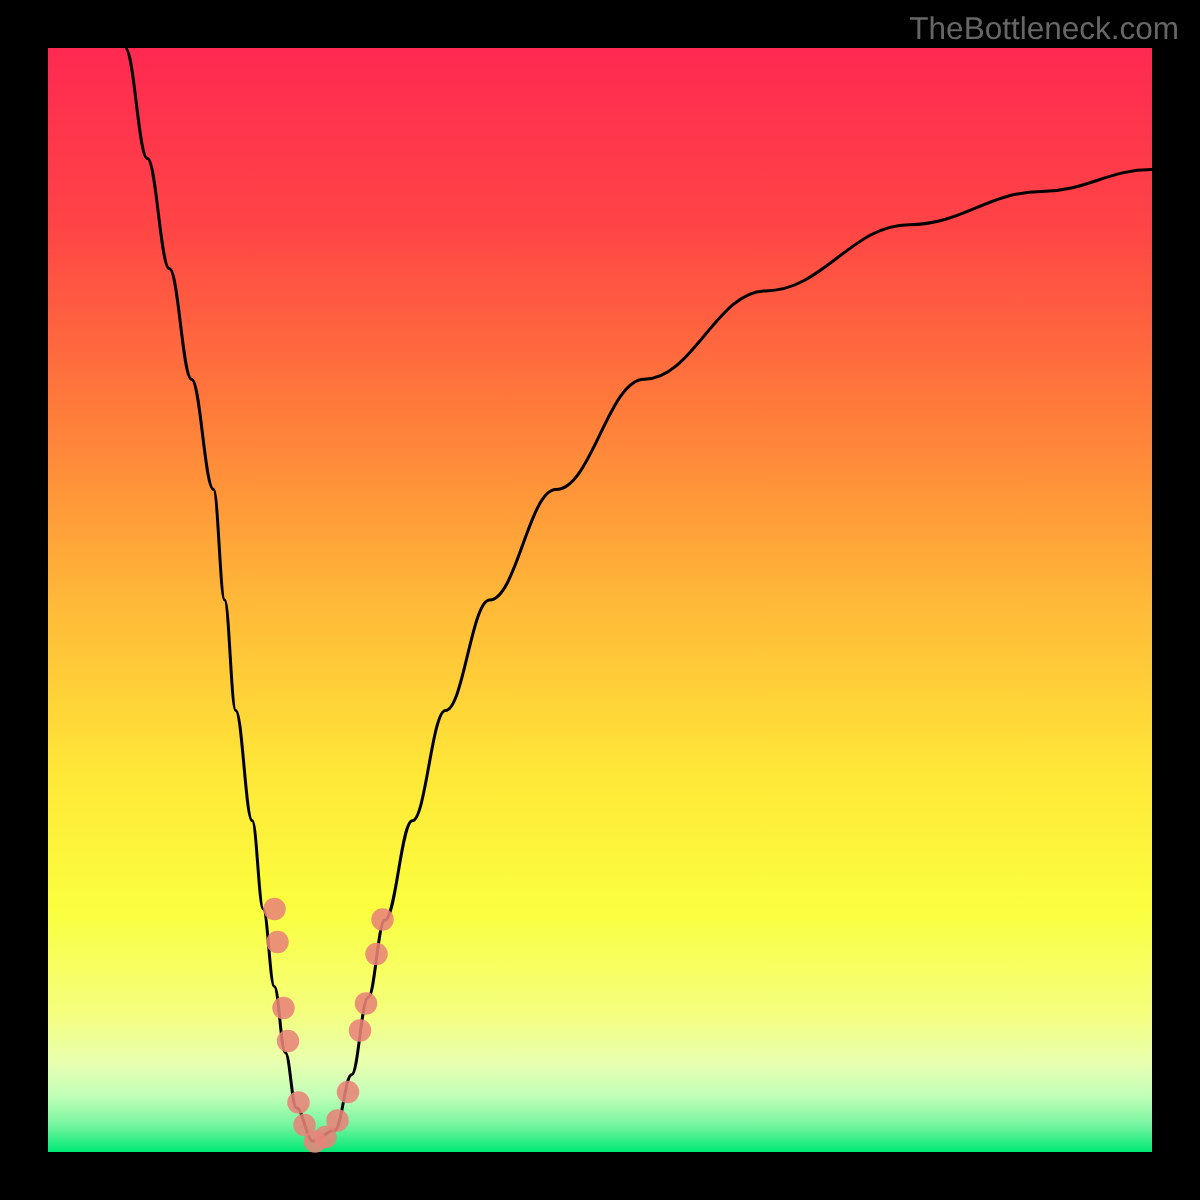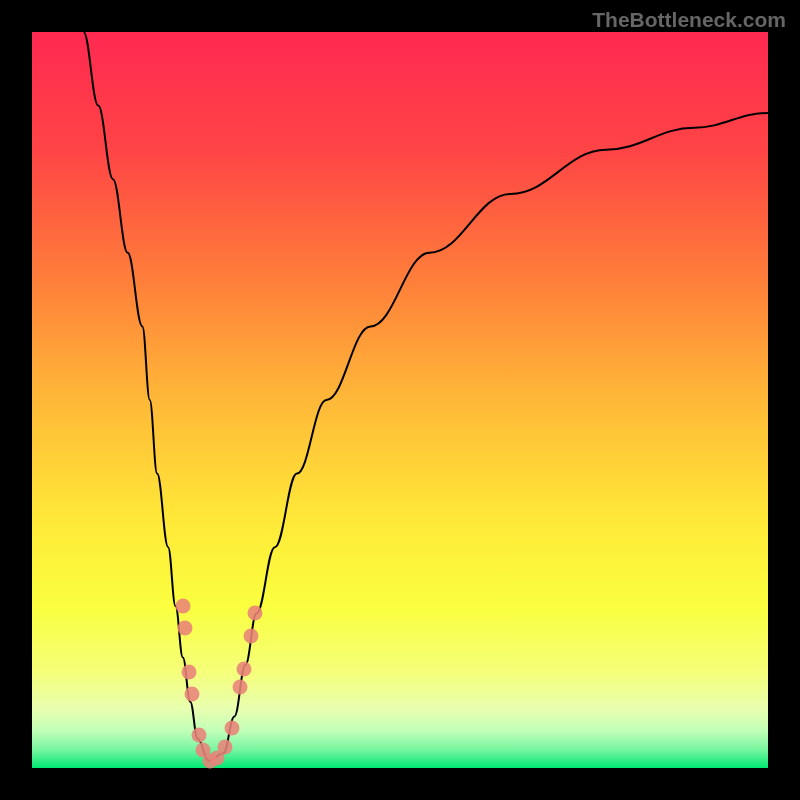--- a/index.html
+++ b/index.html
@@ -14,21 +14,21 @@
       position: relative;
       font-family: Arial, sans-serif;
     }
     .watermark {
       position: absolute;
       top: 8px;
       right: 14px;
       font-size: 21px;
       color: #666;
       z-index: 10;
-      font-weight: 700;
+      font-weight: 400;
       text-align: center;
     }
     .outer-container {
       position: absolute;
       left: 32px;
       top: 32px;
       width: 736px;
       height: 736px;
       background: #000;
     }

